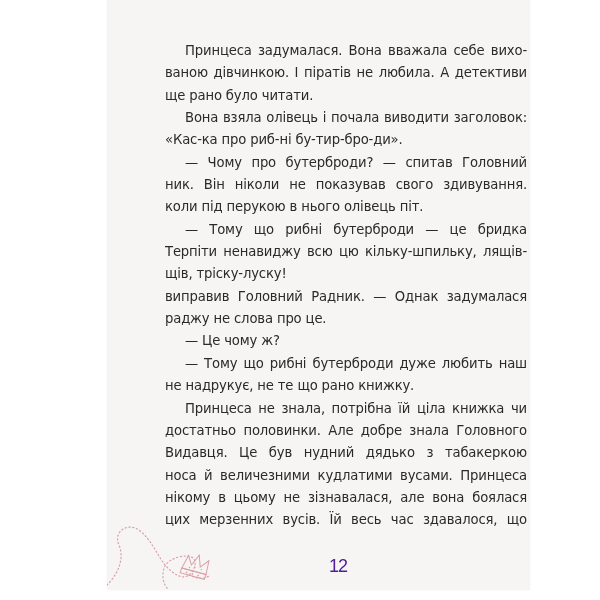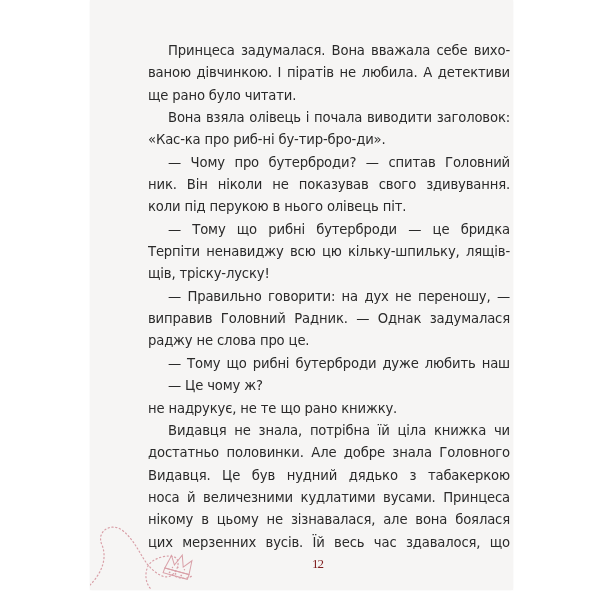--- a/index.html
+++ b/index.html
@@ -5,21 +5,21 @@
     html, body {
       margin: 0;
       padding: 0;
       width: 600px;
       height: 600px;
       background: #ffffff;
       overflow: hidden;
     }
     .page {
       position: absolute;
-      left: 90px;
+      left: 107px;
       top: 0px;
       width: 423px;
       height: 590px;
       background: #f6f5f4;
       box-shadow: 0 0 2px rgba(0,0,0,0.05);
     }
     .text-block {
       position: absolute;
       left: 58px;
       top: 40px;
@@ -41,23 +41,23 @@
       white-space: normal;
       overflow: hidden;
     }
     .line.indent {
       padding-left: 20px;
     }
     .page-number {
       position: absolute;
       left: 222px;
       top: 556px;
-      font-family: Liberation Serif, serif;
-      font-size: 13px;
-      color: #7f1d1d;
+      font-family: Liberation Sans, sans-serif;
+      font-size: 18px;
+      color: #4c1d95;
       letter-spacing: -1px;
     }
     .decoration {
       position: absolute;
       left: 0;
       top: 0;
       pointer-events: none;
     }
   </style>
 </head>
@@ -69,27 +69,26 @@
     <span class="line justify">ваною дівчинкою. І піратів не любила. А детективи їй</span>
     <span class="line">ще рано було читати.</span>
     <span class="line indent justify">Вона взяла олівець і почала виводити заголовок: —</span>
     <span class="line">«Кас-ка про риб-ні бу-тир-бро-ди».</span>
     <span class="line indent justify">— Чому про бутерброди? — спитав Головний Рад-</span>
     <span class="line justify">ник. Він ніколи не показував свого здивування. Навіть</span>
     <span class="line">коли під перукою в нього олівець піт.</span>
     <span class="line indent justify">— Тому що рибні бутерброди — це бридка гидота.</span>
     <span class="line justify">Терпіти ненавиджу всю цю кільку-шпильку, лящів-клі-</span>
     <span class="line">щів, тріску-луску!</span>
-    <span class="line indent justify">— Правильно говорити: на дух не переношу, —</span>
     <span class="line justify">виправив Головний Радник. — Однак задумалася</span>
     <span class="line">раджу не слова про це.</span>
+    <span class="line indent">— Це чому ж?</span>
     <span class="line indent justify">— Тому що рибні бутерброди дуже любить наш</span>
-    <span class="line indent">— Це чому ж?</span>
     <span class="line">не надрукує, не те що рано книжку.</span>
-    <span class="line indent justify">Видавця не знала, потрібна їй ціла книжка чи</span>
+    <span class="line indent justify">Принцеса не знала, потрібна їй ціла книжка чи</span>
     <span class="line justify">достатньо половинки. Але добре знала Головного</span>
     <span class="line justify">Видавця. Це був нудний дядько з табакеркою замість</span>
     <span class="line justify">носа й величезними кудлатими вусами. Принцеса</span>
     <span class="line justify">нікому в цьому не зізнавалася, але вона боялася</span>
     <span class="line justify">цих мерзенних вусів. Їй весь час здавалося, що</span>
 
   </div>
 
   <svg class="decoration" width="423" height="590" viewBox="0 0 423 590">
     <path d="M 0 585 C 10 575, 18 560, 12 545 C 6 532, 20 522, 32 530 C 45 540, 50 555, 58 565 C 66 574, 75 580, 82 575 C 88 570, 90 562, 86 558 C 80 553, 62 558, 58 566 C 54 575, 56 585, 62 590" fill="none" stroke="#d9a0a8" stroke-width="1.2" stroke-dasharray="1.2 2.6" stroke-linecap="round"></path>

